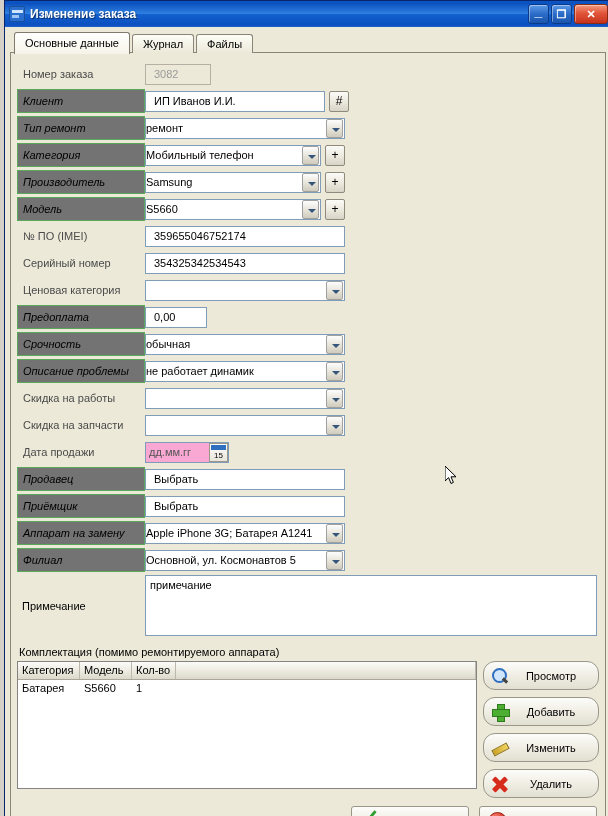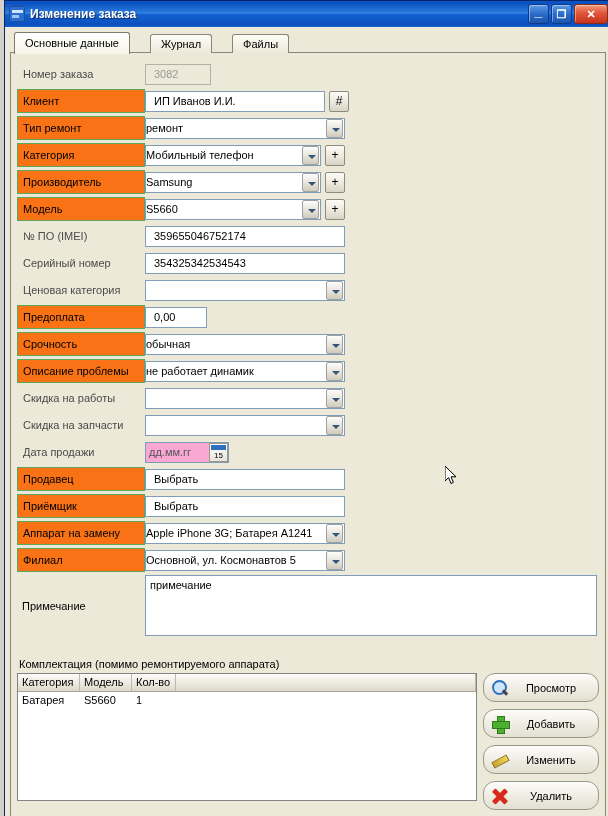--- a/index.html
+++ b/index.html
@@ -104,21 +104,21 @@
     z-index: 2;
   }
   .tab {
     height: 19px;
     line-height: 18px;
     padding: 0 10px;
     background: linear-gradient(to bottom, #fdfdf7, #ece9d8);
     border: 1px solid #8a8578;
     border-bottom: none;
     border-radius: 3px 3px 0 0;
-    margin-right: 20px;
+    margin-right: 2px;
     font-size: 11px;
     color: #000;
     white-space: nowrap;
   }
   .tab.active {
     height: 22px;
     line-height: 21px;
     background: linear-gradient(to bottom, #ffffff, #f6f4e8);
     font-weight: normal;
     border-color: #7f7a6c;
@@ -147,22 +147,23 @@
     width: 128px;
     height: 24px;
     line-height: 23px;
     padding-left: 5px;
     font-size: 11px;
     color: #000;
     flex: none;
     border: 1px solid transparent;
   }
   .lbl.req {
-    background: #f97316;
+    background: #737373;
     border: 1px solid #5aa95a;
+    font-style: italic;
   }
   .lbl.plain { color: #4a4a4a; }
   .ctl { position: relative; display: flex; align-items: center; }
   input.tb, .tb {
     height: 21px;
     border: 1px solid #7f9db9;
     background: #fff;
     font-family: "Liberation Sans", sans-serif;
     font-size: 11px;
     padding: 0 8px;
@@ -275,21 +276,21 @@
     border: 1px solid #7f9db9;
     background: #fff;
     height: 61px;
     font-size: 11px;
     padding: 3px 4px;
     color: #000;
     flex: 1;
     margin-right: 2px;
   }
   .sect-title {
-    margin: 22px 0 3px 2px;
+    margin: 10px 0 3px 2px;
     font-size: 11px;
     color: #000;
   }
   
   .bottom-area { display: flex; gap: 6px; }
   .grid {
     flex: 1;
     border: 1px solid #848484;
     background: #fff;
     height: 128px;

